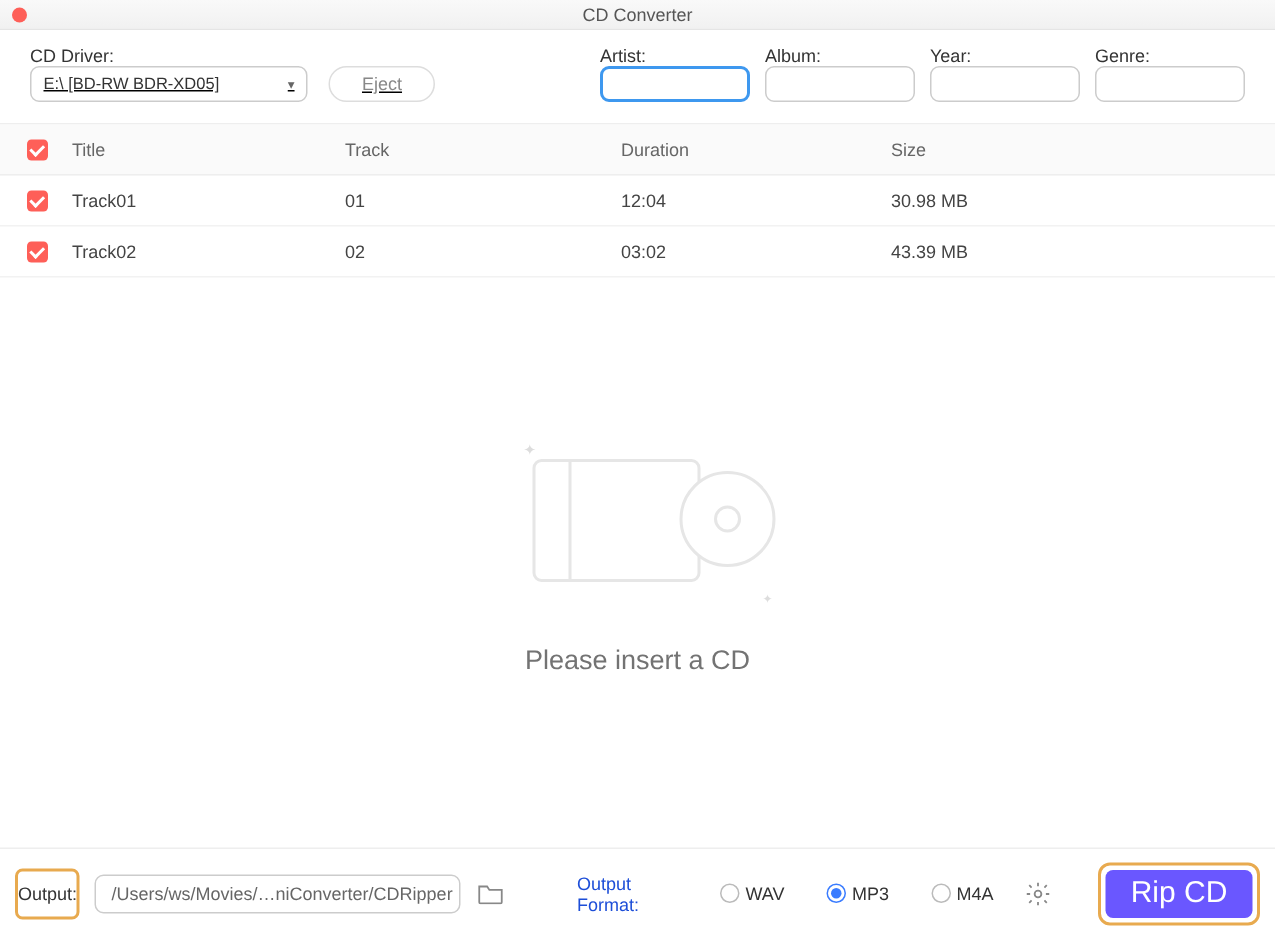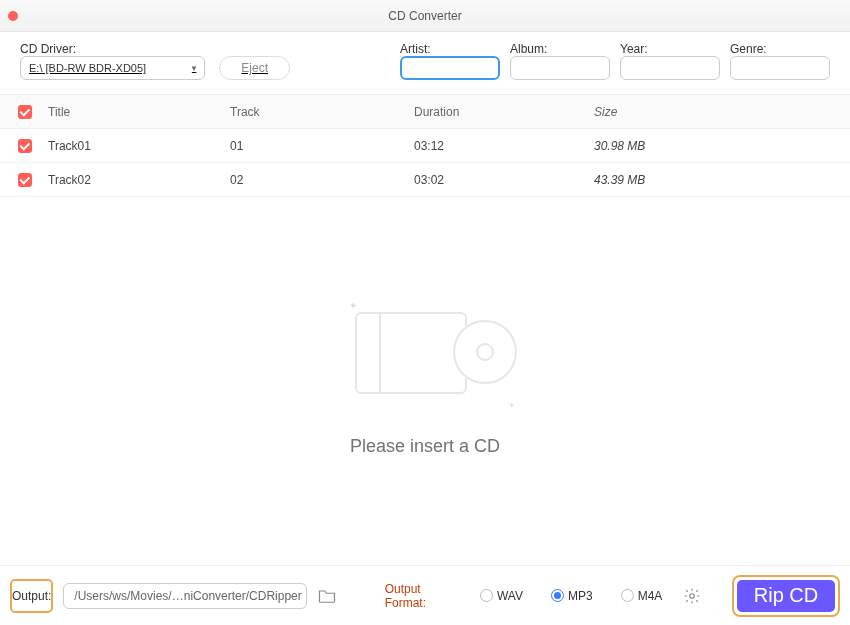--- a/index.html
+++ b/index.html
@@ -1,19 +1,19 @@
 <!DOCTYPE html>
 <html><head>
   <meta charset="utf-8">
   <style>
     * { margin: 0; padding: 0; box-sizing: border-box; font-family: -apple-system, BlinkMacSystemFont, "Segoe UI", sans-serif; }
     body { width: 850px; height: 625px; background: #fff; display: flex; flex-direction: column; overflow: hidden; }
     
     .titlebar {
-      height: 32px;
+      height: 20px;
       background: linear-gradient(#f9f9f9, #f1f1f1);
       border-bottom: 1px solid #e5e5e5;
       display: flex;
       align-items: center;
       padding: 0 8px;
       position: relative;
     }
     .close-dot {
       width: 10px; height: 10px;
       border-radius: 50%;
@@ -79,21 +79,21 @@
       display: flex; align-items: center;
       padding: 0 18px;
       font-size: 12px; color: #444;
       border-bottom: 1px solid #f2f2f2;
       justify-content: space-between;
     }
     .col-check { width: 30px; }
     .col-title { width: 182px; }
     .col-track { width: 184px; }
     .col-duration { width: 180px; }
-    .col-size { flex: 1; font-style: italic; }
+    .col-size { flex: 1; }
     
     .chk {
       width: 14px; height: 14px;
       border-radius: 3px;
       background: #fe5f58;
       display: flex; align-items: center; justify-content: center;
     }
     .chk::after {
       content: '';
       width: 7px; height: 4px;
@@ -163,21 +163,21 @@
       width: 248px; height: 26px;
       border: 1px solid #ccc; border-radius: 6px;
       padding: 0 10px;
       display: flex; align-items: center;
       font-size: 12px; color: #666;
       overflow: hidden; white-space: nowrap;
     }
     .folder-icon { width: 20px; height: 20px; display: flex; align-items: center; justify-content: center; color: #888; cursor: pointer; }
     .folder-icon svg { width: 18px; height: 15px; }
     .spacer-m { width: 28px; }
-    .format-label { font-size: 12px; color: #c2410c; margin-right: 6px; }
+    .format-label { font-size: 12px; color: #1d4ed8; margin-right: 6px; }
     .radios { display: flex; gap: 28px; align-items: center; }
     .radio-item { display: flex; align-items: center; gap: 4px; font-size: 12px; color: #333; }
     .radio {
       width: 13px; height: 13px;
       border: 1px solid #bbb; border-radius: 50%;
       display: flex; align-items: center; justify-content: center;
     }
     .radio.selected { border-color: #3a7cff; }
     .radio.selected::after {
       content: '';
@@ -250,21 +250,21 @@
     <div class="col-duration">Duration</div>
     <div class="col-size">Size</div>
   </div>
   <div id="rows">
       <div class="trow">
     <div class="col-check">
           <div class="chk"></div>
         </div>
     <div class="col-title">Track01</div>
     <div class="col-track">01</div>
-    <div class="col-duration">03:12</div>
+    <div class="col-duration">12:04</div>
     <div class="col-size">30.98 MB</div>
       </div>
       <div class="trow">
     <div class="col-check">
           <div class="chk"></div>
         </div>
     <div class="col-title">Track02</div>
     <div class="col-track">02</div>
     <div class="col-duration">03:02</div>
     <div class="col-size">43.39 MB</div>

